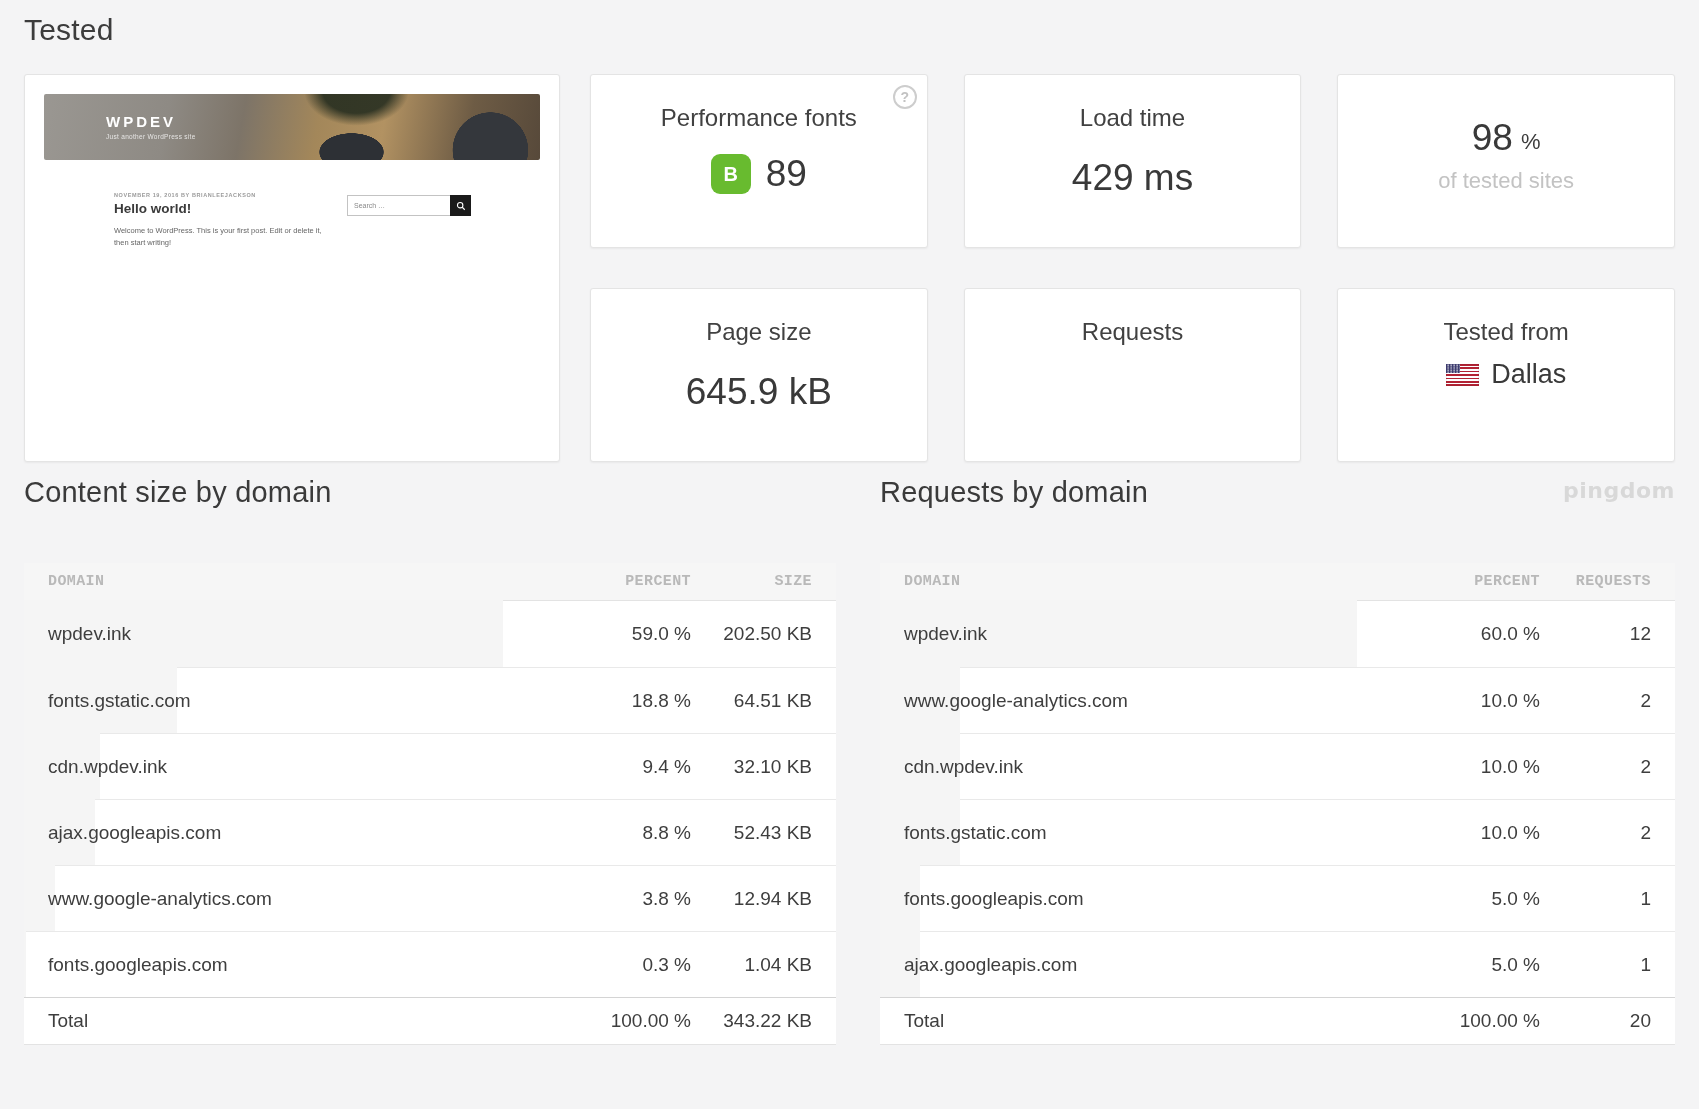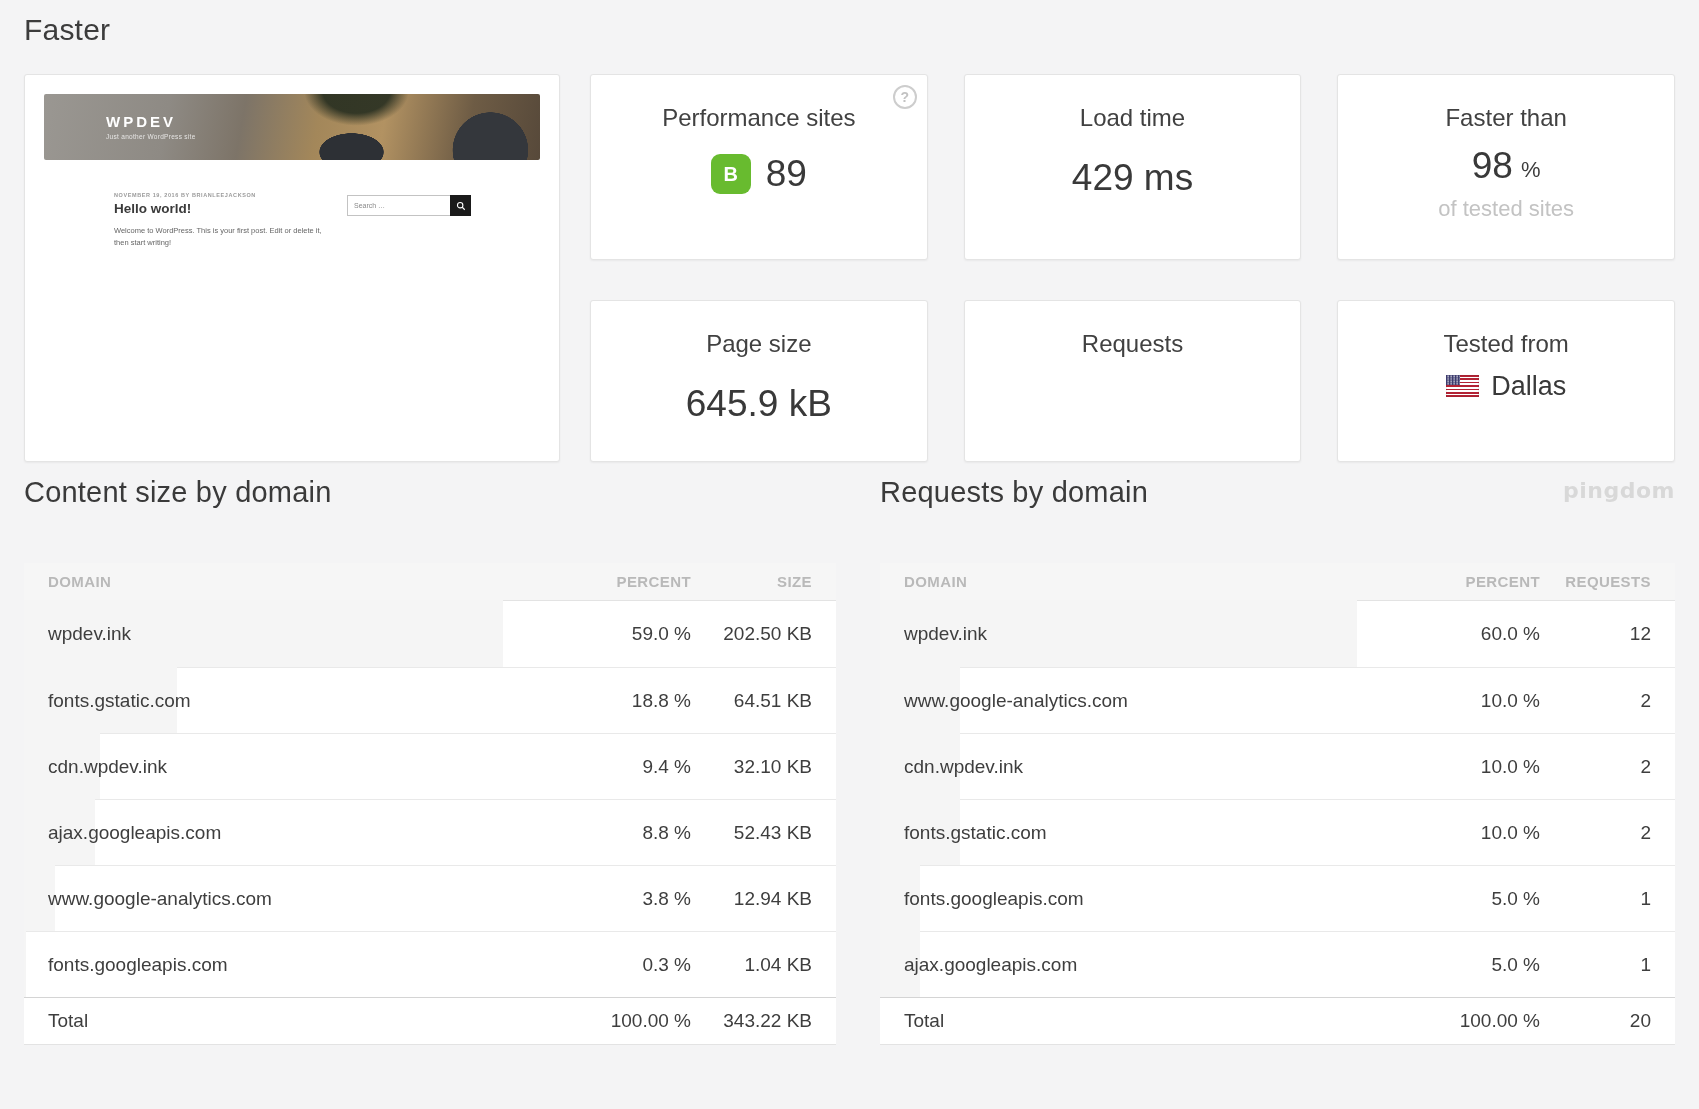--- a/index.html
+++ b/index.html
@@ -57,38 +57,38 @@
   
   .brand-row { position:relative; height:0; }
   .brand { position:absolute; right:24px; top:16px; font-size:22px; font-weight:600; color:#d8d8d8; letter-spacing:.5px; font-family:"DejaVu Sans","Liberation Sans",sans-serif; }
 
   
   .tables-wrap { display:flex; gap:44px; padding:0 24px; }
   .tcol-left { width:812px; flex:none; }
   .tcol-right { flex:1; }
   h2.section-title { margin:14px 0 0; font-size:29px; font-weight:400; color:#3a3a3a; letter-spacing:.2px; }
   .tbl { margin-top:54px; background:#fff; }
-  .thead { display:flex; align-items:center; height:38px; background:#f6f6f6; border-bottom:1px solid #e3e3e3; color:#b9b9b9; font-size:15px; font-weight:700; letter-spacing:.4px; }
+  .thead { display:flex; align-items:center; height:38px; background:#f6f6f6; border-bottom:1px solid #e3e3e3; color:#b9b9b9; font-size:15px; font-weight:700; letter-spacing:.4px;font-family:Liberation Mono, monospace; }
   .tbody { background:#fff; }
   .trow { position:relative; display:flex; align-items:center; height:66px; border-top:1px solid #e9e9e9; background:#fff; font-size:19px; color:#3e3e3e; }
   .tbody .trow:first-child { border-top:none; }
   .rowbar { position:absolute; left:0; top:-1px; bottom:0; background:#f5f5f5; }
   .cell { position:relative; }
   .c-domain { flex:1; text-align:left; padding-left:24px; }
   .c-percent { width:170px; text-align:right; flex:none; }
   .c-value { width:145px; text-align:right; padding-right:24px; flex:none; }
   .tbl-right .c-value { width:135px; }
   .trow.total { height:48px; border-top:1px solid #d4d4d4; border-bottom:1px solid #e3e3e3; }
 </style>
 </head>
 <body>
 
 <div class="page">
 
-  <h1 class="page-title">Faster</h1>
+  <h1 class="page-title">Tested</h1>
 
   <div class="summary">
 
     <div class="panel thumb-card">
       <div class="banner">
         <div class="site-id">
           <div class="site-title">WPDEV</div>
           <div class="site-tagline">Just another WordPress site</div>
         </div>
       </div>
@@ -105,34 +105,33 @@
               <line x1="15" y1="15" x2="21" y2="21" stroke="#fff" stroke-width="2.6"></line>
             </svg>
         </span>
       </div>
     </div>
 
     <div class="cards">
 
       <div class="panel card">
         <span class="help">?</span>
-        <div class="card-label">Performance sites</div>
+        <div class="card-label">Performance fonts</div>
         <div class="value-row">
           <span class="grade-badge" style="background: rgb(104, 187, 47);">B</span>
           <span class="score">89</span>
         </div>
       </div>
 
       <div class="panel card">
         <div class="card-label">Load time</div>
         <div class="big-value">429 ms</div>
       </div>
 
       <div class="panel card tight">
-        <div class="card-label">Faster than</div>
         <div class="value-row" style="gap:6px;">
           <span class="score">98</span>
           <span class="unit">%</span>
         </div>
         <div class="subtext">of tested sites</div>
       </div>
 
       <div class="panel card">
         <div class="card-label">Page size</div>
         <div class="big-value">645.9 kB</div>

